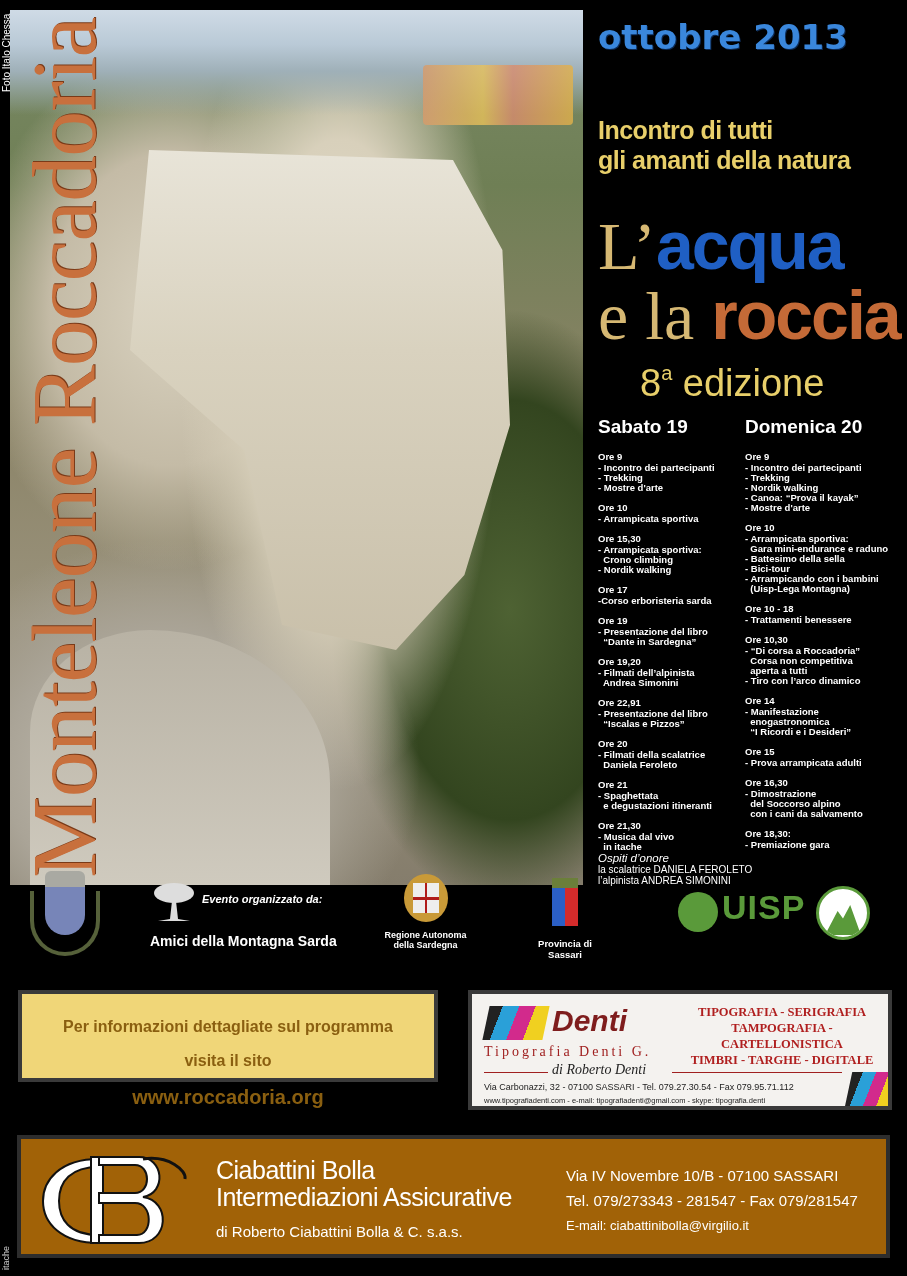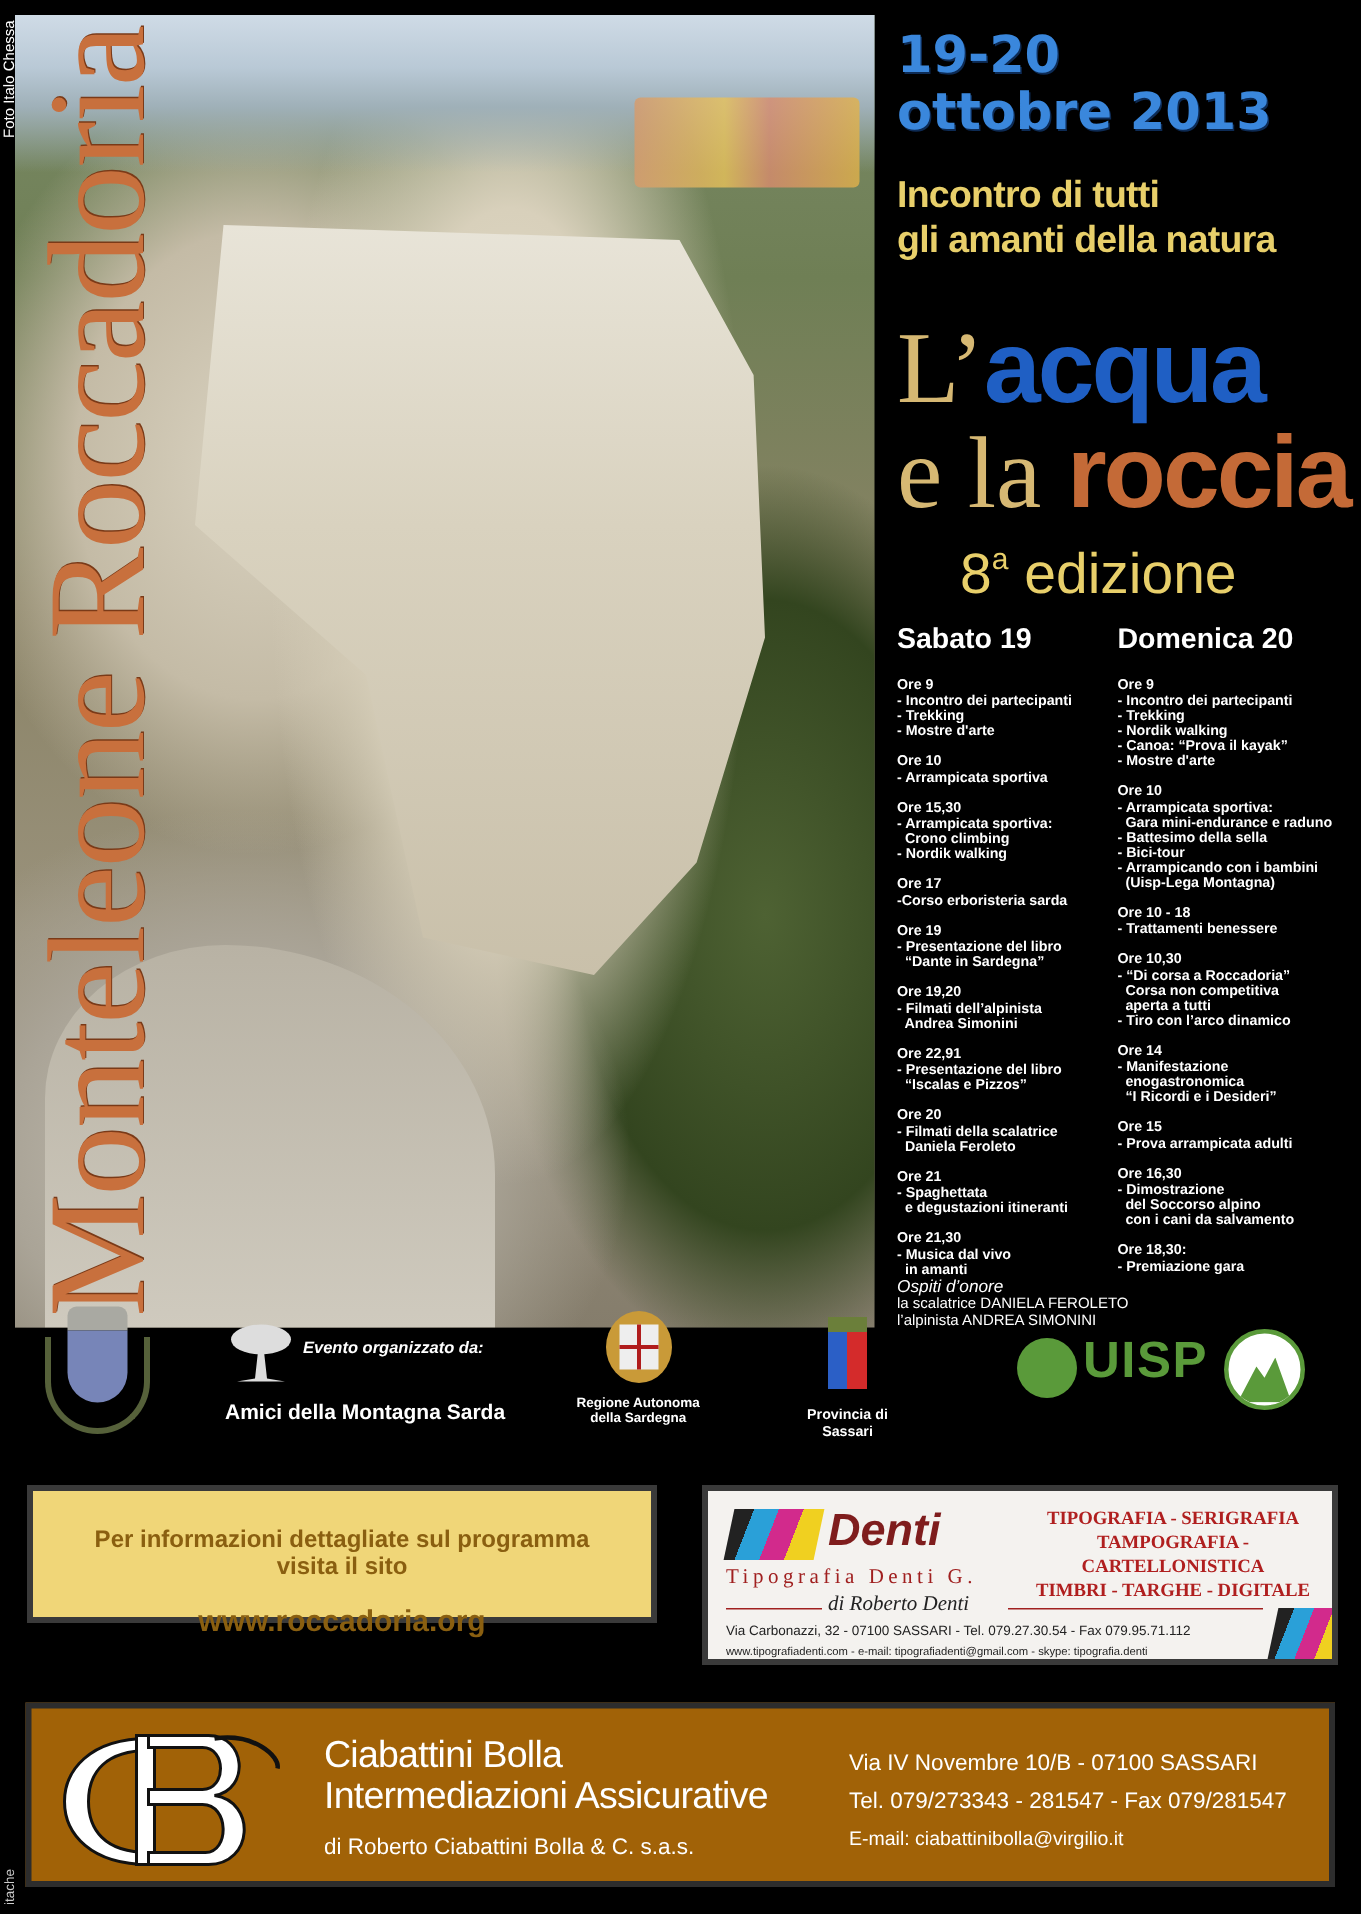--- a/index.html
+++ b/index.html
@@ -80,21 +80,21 @@
   .uisp .ball{position:absolute;left:0;top:4px;width:40px;height:40px;border-radius:50%;background:#5a9a3a}
   .uisp .t{position:absolute;left:44px;top:0;font-size:34px;font-weight:bold;color:#5a9a3a;letter-spacing:1px}
   .lega{left:816px;top:20px;width:54px;height:54px;border-radius:50%;background:#fff;border:3px solid #5a9a3a;overflow:hidden}
   .lega .m{position:absolute;left:6px;top:16px;width:36px;height:30px;background:#5a9a3a;
     clip-path:polygon(0 100%,35% 20%,50% 45%,70% 0,100% 100%)}
 
   
   .info{position:absolute;left:18px;top:990px;width:420px;height:92px;background:#f0d678;border:4px solid #3a3a3a;
     text-align:center;color:#8a5f10;font-weight:bold}
   .info .l1{margin-top:24px;font-size:16px}
-  .info .l2{margin-top:0;font-size:16px}
+  .info .l2{margin-top:16px;font-size:16px}
   .info .l3{margin-top:16px;font-size:20px}
 
   
   .denti{position:absolute;left:468px;top:990px;width:424px;height:120px;background:#f4f2ef;border:4px solid #3a3a3a;overflow:hidden}
   .denti .mark{position:absolute;left:14px;top:12px;width:60px;height:34px;
     background:linear-gradient(100deg,#222 0 20%,#2aa0d8 20% 45%,#d22a8c 45% 70%,#f0d020 70%);transform:skewX(-12deg)}
   .denti .brand{position:absolute;left:80px;top:10px;font-size:30px;font-weight:bold;color:#7f1d1d;font-style:italic}
   .denti .tg{position:absolute;left:12px;top:50px;font-family:"Liberation Serif",serif;font-size:14px;color:#a02020;letter-spacing:3px}
   .denti .rd{position:absolute;left:80px;top:68px;font-family:"Liberation Serif",serif;font-style:italic;font-size:14px;color:#222}
   .denti .rule{position:absolute;top:78px;height:1px;background:#a02020}
@@ -119,21 +119,20 @@
 <div class="photo">
   <div class="town"></div>
   <div class="cliff"></div>
   <div class="ground"></div>
 </div>
 <div class="vtitle">Monteleone Roccadoria</div>
 <div class="credit">Foto Italo Chessa</div>
 <div class="credit2">itache</div>
 
 <div class="dates">
-  <div>19-20</div>
   <div>ottobre 2013</div>
 </div>
 <div class="tagline">
   <div>Incontro di tutti</div>
   <div>gli amanti della natura</div>
 </div>
 <div class="title1">
   <span class="serif">L’</span><span class="blue">acqua</span>
 </div>
 <div class="title2">
@@ -187,21 +186,21 @@
       <div class="it">  Daniela Feroleto</div>
     </div>
     <div class="blk">
       <div class="h">Ore 21</div>
       <div class="it">- Spaghettata</div>
       <div class="it">  e degustazioni itineranti</div>
     </div>
     <div class="blk">
       <div class="h">Ore 21,30</div>
       <div class="it">- Musica dal vivo</div>
-      <div class="it">  in amanti</div>
+      <div class="it">  in itache</div>
     </div>
   </div>
 <div class="sched sun">
     <div class="blk">
       <div class="h">Ore 9</div>
       <div class="it">- Incontro dei partecipanti</div>
       <div class="it">- Trekking</div>
       <div class="it">- Nordik walking</div>
       <div class="it">- Canoa: “Prova il kayak”</div>
       <div class="it">- Mostre d'arte</div>

